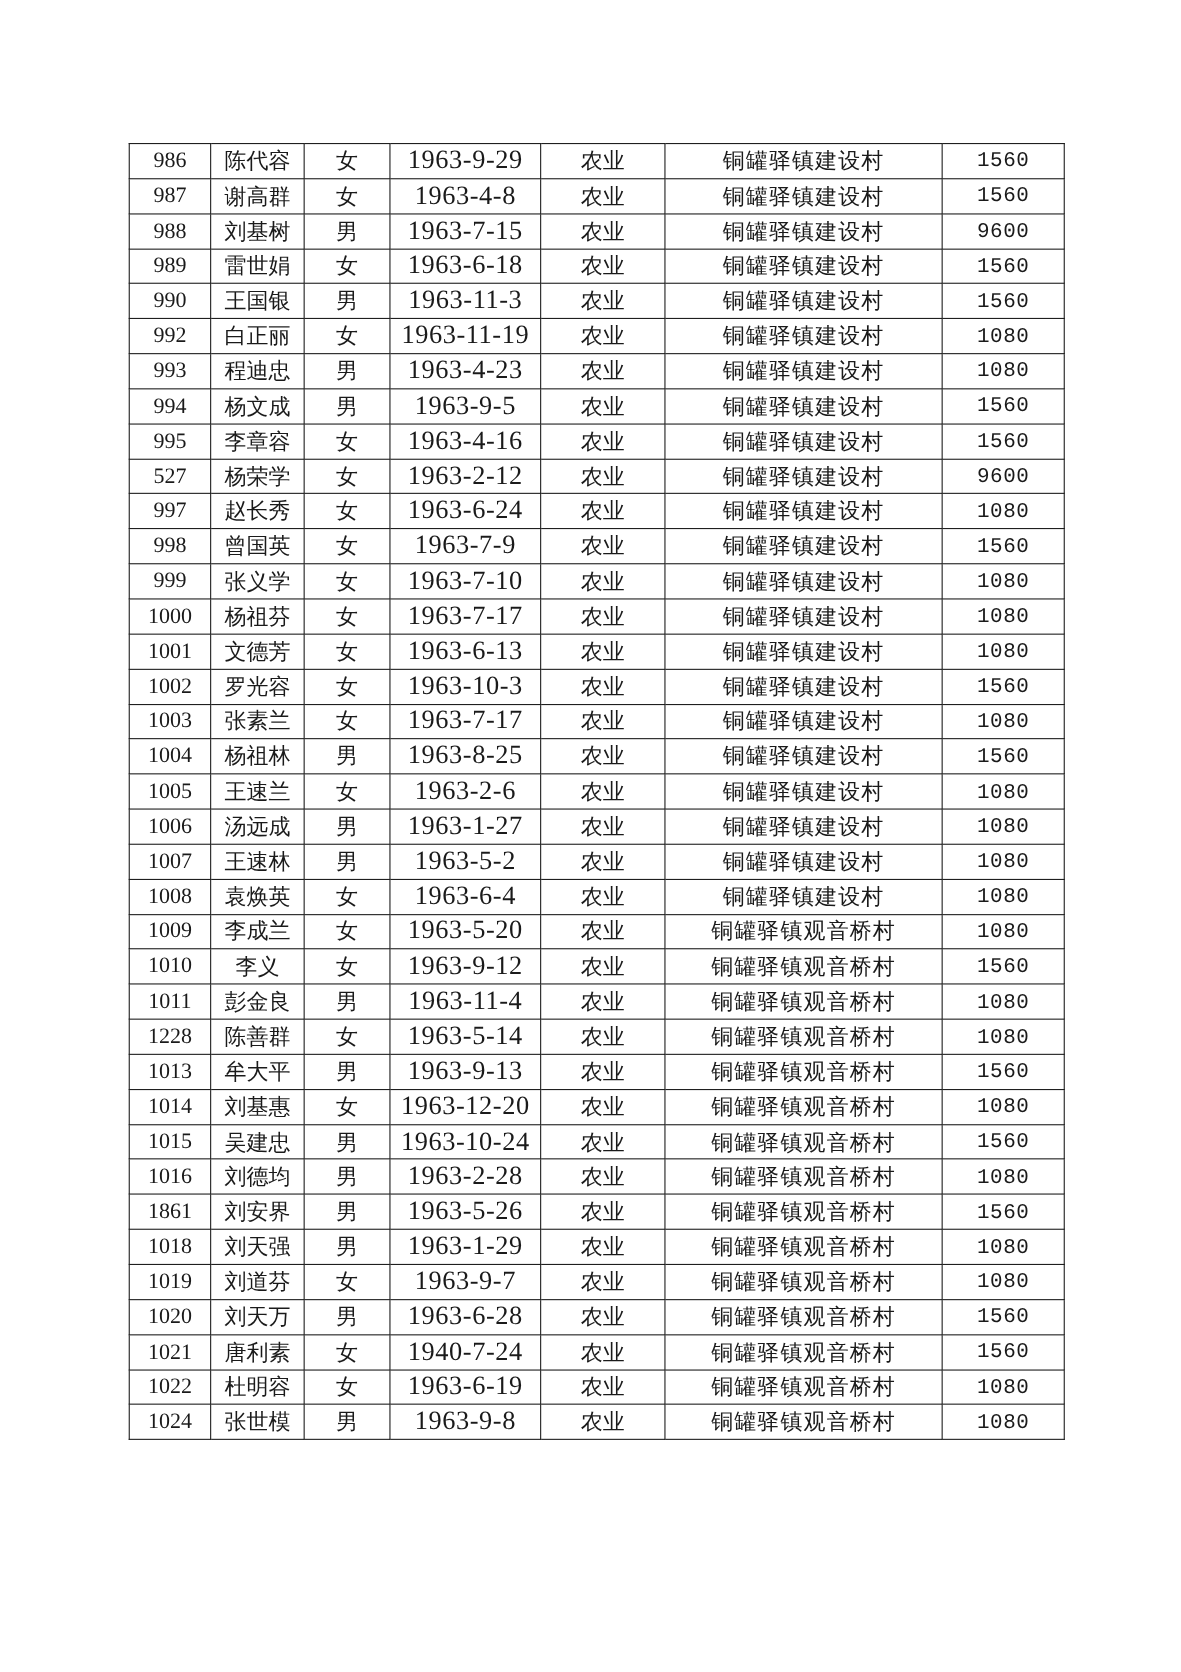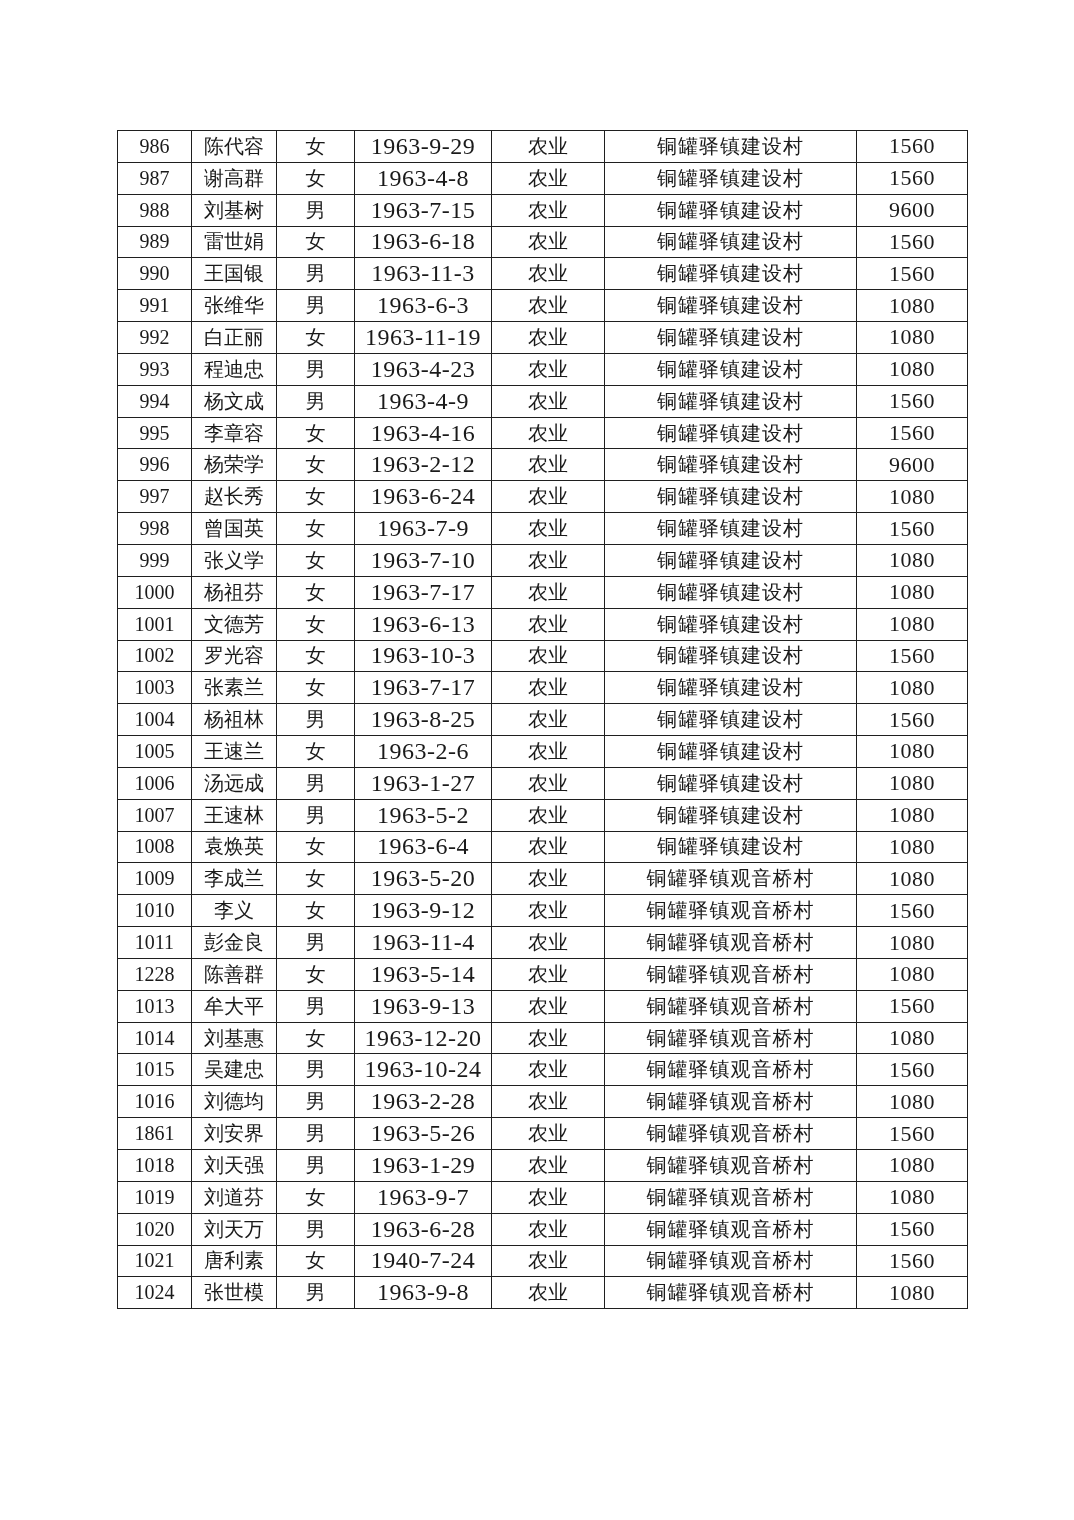--- a/index.html
+++ b/index.html
@@ -33,21 +33,21 @@
     padding: 0;
     white-space: nowrap;
     overflow: hidden;
   }
   td.col-0 { width: 73px; }
   td.col-1 { width: 84px; }
   td.col-2 { width: 77px; }
   td.col-3 { width: 136px; font-size: 24px; letter-spacing: 0.5px; }
   td.col-4 { width: 112px; }
   td.col-5 { width: 251px; letter-spacing: 1px; margin-left: 20px; }
-  td.col-6 { width: 110px; font-size: 22px; letter-spacing: 0.5px; }
+  td.col-6 { width: 110px; font-size: 19px; letter-spacing: 0.5px; font-family: Liberation Mono, monospace; }
 </style>
 </head>
 <body>
 
 <div class="page">
   <table class="roster">
     <tbody id="table-body">
         <tr>
           <td class="col-0">986</td>
           <td class="col-1">陈代容</td>
@@ -87,29 +87,20 @@
         <tr>
           <td class="col-0">990</td>
           <td class="col-1">王国银</td>
           <td class="col-2">男</td>
           <td class="col-3">1963-11-3</td>
           <td class="col-4">农业</td>
           <td class="col-5">铜罐驿镇建设村</td>
           <td class="col-6">1560</td>
         </tr>
         <tr>
-          <td class="col-0">991</td>
-          <td class="col-1">张维华</td>
-          <td class="col-2">男</td>
-          <td class="col-3">1963-6-3</td>
-          <td class="col-4">农业</td>
-          <td class="col-5">铜罐驿镇建设村</td>
-          <td class="col-6">1080</td>
-        </tr>
-        <tr>
           <td class="col-0">992</td>
           <td class="col-1">白正丽</td>
           <td class="col-2">女</td>
           <td class="col-3">1963-11-19</td>
           <td class="col-4">农业</td>
           <td class="col-5">铜罐驿镇建设村</td>
           <td class="col-6">1080</td>
         </tr>
         <tr>
           <td class="col-0">993</td>
@@ -117,36 +108,36 @@
           <td class="col-2">男</td>
           <td class="col-3">1963-4-23</td>
           <td class="col-4">农业</td>
           <td class="col-5">铜罐驿镇建设村</td>
           <td class="col-6">1080</td>
         </tr>
         <tr>
           <td class="col-0">994</td>
           <td class="col-1">杨文成</td>
           <td class="col-2">男</td>
-          <td class="col-3">1963-4-9</td>
+          <td class="col-3">1963-9-5</td>
           <td class="col-4">农业</td>
           <td class="col-5">铜罐驿镇建设村</td>
           <td class="col-6">1560</td>
         </tr>
         <tr>
           <td class="col-0">995</td>
           <td class="col-1">李章容</td>
           <td class="col-2">女</td>
           <td class="col-3">1963-4-16</td>
           <td class="col-4">农业</td>
           <td class="col-5">铜罐驿镇建设村</td>
           <td class="col-6">1560</td>
         </tr>
         <tr>
-          <td class="col-0">996</td>
+          <td class="col-0">527</td>
           <td class="col-1">杨荣学</td>
           <td class="col-2">女</td>
           <td class="col-3">1963-2-12</td>
           <td class="col-4">农业</td>
           <td class="col-5">铜罐驿镇建设村</td>
           <td class="col-6">9600</td>
         </tr>
         <tr>
           <td class="col-0">997</td>
           <td class="col-1">赵长秀</td>
@@ -364,20 +355,29 @@
           <td class="col-6">1560</td>
         </tr>
         <tr>
           <td class="col-0">1021</td>
           <td class="col-1">唐利素</td>
           <td class="col-2">女</td>
           <td class="col-3">1940-7-24</td>
           <td class="col-4">农业</td>
           <td class="col-5">铜罐驿镇观音桥村</td>
           <td class="col-6">1560</td>
+        </tr>
+        <tr>
+          <td class="col-0">1022</td>
+          <td class="col-1">杜明容</td>
+          <td class="col-2">女</td>
+          <td class="col-3">1963-6-19</td>
+          <td class="col-4">农业</td>
+          <td class="col-5">铜罐驿镇观音桥村</td>
+          <td class="col-6">1080</td>
         </tr>
         <tr>
           <td class="col-0">1024</td>
           <td class="col-1">张世模</td>
           <td class="col-2">男</td>
           <td class="col-3">1963-9-8</td>
           <td class="col-4">农业</td>
           <td class="col-5">铜罐驿镇观音桥村</td>
           <td class="col-6">1080</td>
         </tr>

